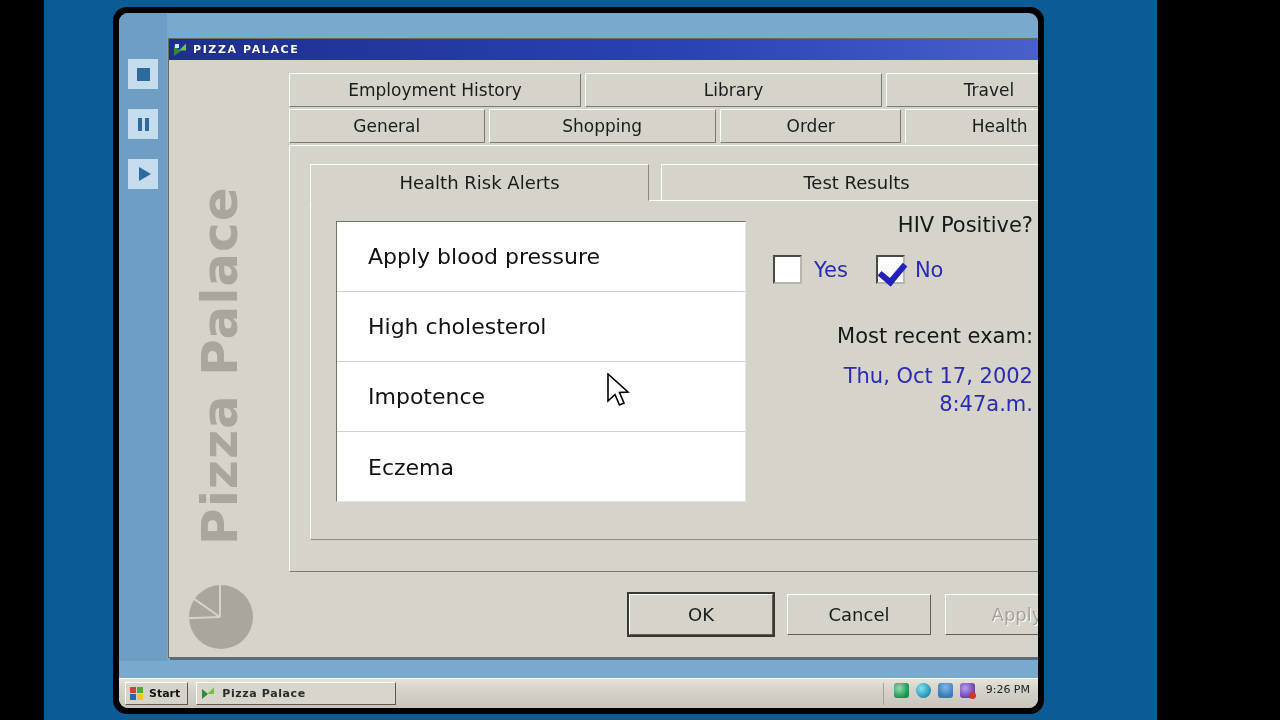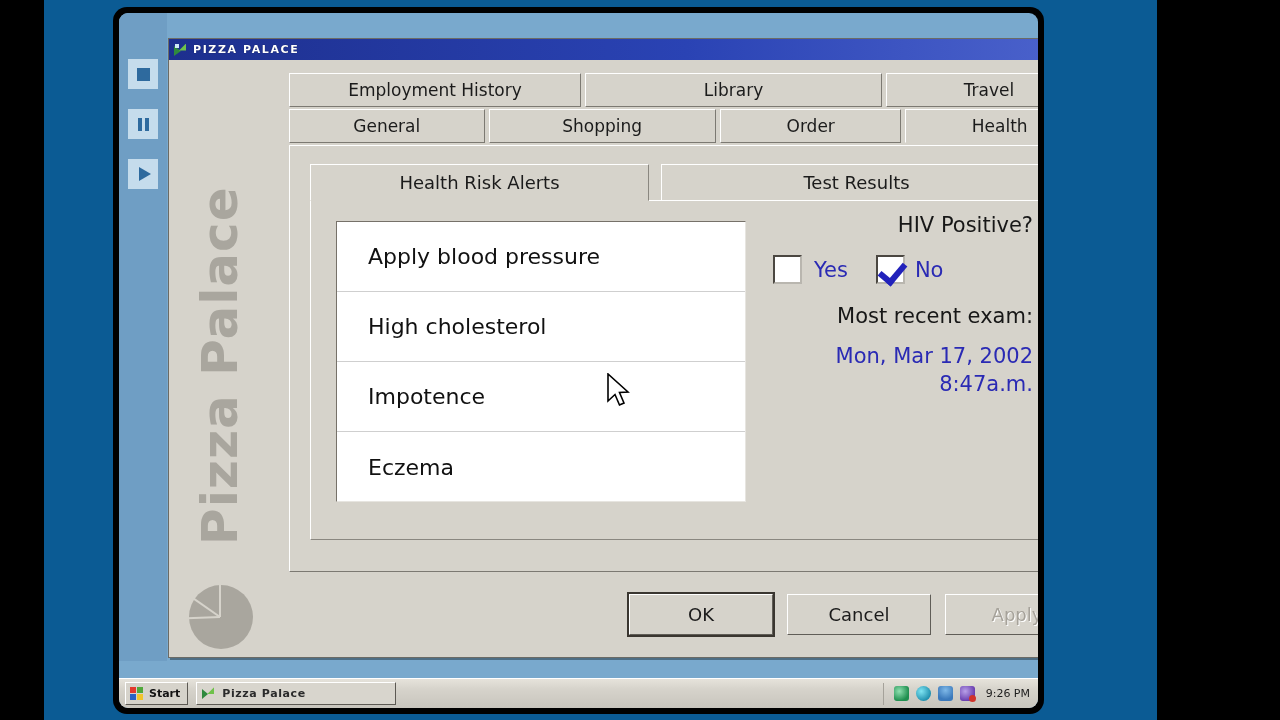--- a/index.html
+++ b/index.html
@@ -238,21 +238,21 @@
     position: absolute;
     left: 6px; top: 1px;
     width: 11px; height: 20px;
     border: solid #2222bb;
     border-width: 0 6px 6px 0;
     transform: rotate(40deg);
   }
   #cb-yes-label { margin: 0 0 0 12px; }
   #cb-no { margin-left: 28px; }
   #cb-no-label { margin-left: 10px; }
-  #exam-label { margin-top: 20px; }
+  #exam-label { margin-top: 40px; }
   #exam-date { margin-top: 14px; line-height: 1.35; }
 
   
   #btnbar { position: absolute; left: 460px; top: 555px; display: flex; }
   .dlgbtn {
     width: 144px; height: 41px;
     background: #d6d3cb;
     border: 1px solid #fff;
     border-right-color: #605d57; border-bottom-color: #605d57;
     font-size: 18px;
@@ -307,21 +307,21 @@
   #taskitem .ticon .b { position:absolute;left:5px;top:0;width:7px;height:7px;background:#6fc24a;
     clip-path: polygon(0 100%, 100% 0, 100% 100%); }
   #task-label {
     font-size: 11px; font-weight: bold; color: #2b2b2b;
     letter-spacing: .6px;
     font-family: "DejaVu Sans", sans-serif;
   }
   #tray {
     margin-left: auto; margin-right: 8px;
     height: 22px;
-    display: flex; align-items: center; gap: 7px;
+    display: flex; gap: 7px;
     border-left: 1px solid #a5a29a;
     padding-left: 10px;
   }
   .trayicon { width: 15px; height: 15px; position: relative; }
   .ti-net    { background: radial-gradient(circle at 35% 35%, #8fe0b0, #1f8f4f 70%); border-radius: 3px; }
   .ti-globe  { background: radial-gradient(circle at 35% 35%, #7fe4f2, #1f8fae 72%); border-radius: 50%; }
   .ti-user   { background: radial-gradient(circle at 50% 28%, #7fb9e8, #3b79bb 70%); border-radius: 3px; }
   .ti-sound  { background: radial-gradient(circle at 35% 35%, #b8a0e8, #6a3fb0 70%); border-radius: 3px; }
   .ti-sound::after { content:""; position:absolute; right:-1px; bottom:-1px; width:7px;height:7px;
     background:#d0342b; border-radius:50%; }
@@ -410,21 +410,21 @@
 
             <div id="checkrow">
               <div class="cbox" id="cb-yes"></div>
               <div class="lbl-blue" id="cb-yes-label">Yes</div>
               <div class="cbox checked" id="cb-no"></div>
               <div class="lbl-blue" id="cb-no-label">No</div>
             </div>
 
             <div class="lbl-black" id="exam-label">Most recent exam:</div>
             <div id="exam-date">
-              <div class="lbl-blue">Mon, Mar 17, 2002</div>
+              <div class="lbl-blue">Thu, Oct 17, 2002</div>
               <div class="lbl-blue">8:47a.m.</div>
             </div>
           </div>
 
         </div>
       </div>
 
       <div id="btnbar">
         <div class="dlgbtn default">OK</div>
         <div class="dlgbtn">Cancel</div>

